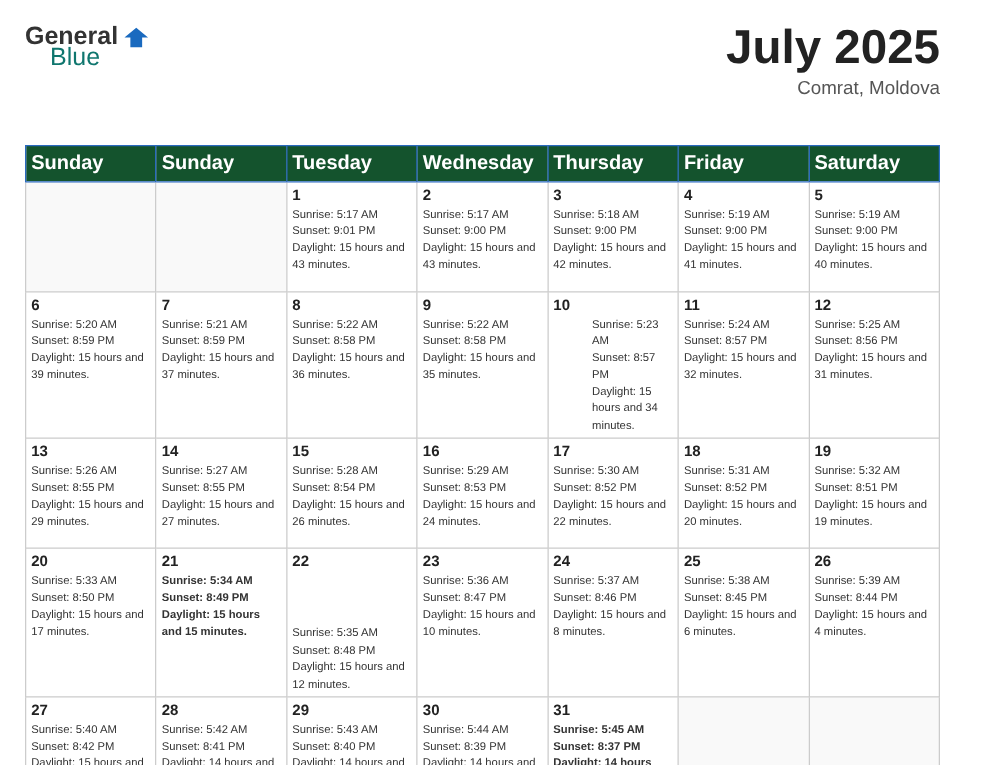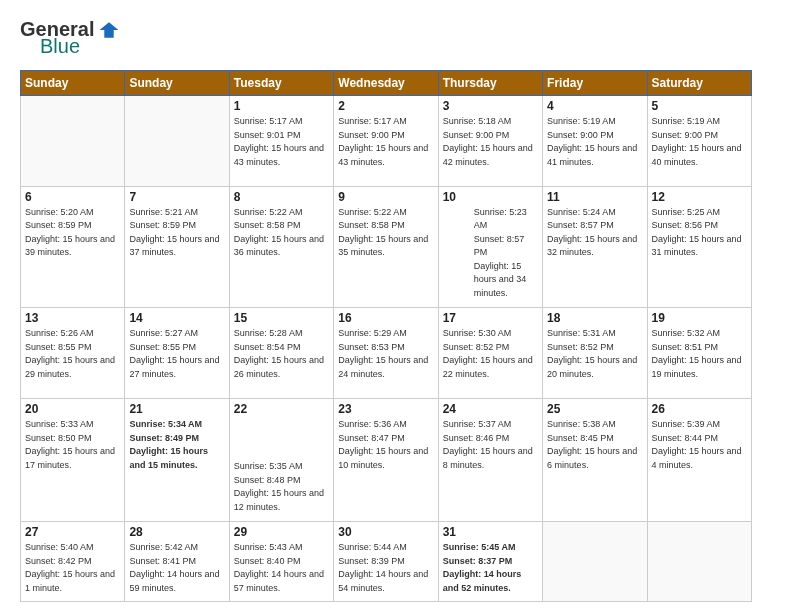--- a/index.html
+++ b/index.html
@@ -9,20 +9,21 @@
       background: #fff;
       font-family: Arial, sans-serif;
       overflow: hidden;
     }
     .page {
       width: 772px;
       height: 612px;
       padding: 18px 20px 10px 20px;
       display: flex;
       flex-direction: column;
+      gap: 25px;
     }
     .header {
       display: flex;
       justify-content: space-between;
       align-items: flex-start;
       margin-bottom: 12px;
     }
     .logo {
       display: flex;
       flex-direction: column;
@@ -53,23 +54,23 @@
       margin-top: 2px;
     }
     .calendar {
       flex: 1;
       border: 1px solid #ccc;
       border-collapse: collapse;
       width: 100%;
       table-layout: fixed;
     }
     .calendar th {
-      background: #a16207;
+      background: #14532d;
       color: #fff;
-      font-size: 12px;
+      font-size: 16px;
       font-weight: bold;
       padding: 5px 4px;
       text-align: left;
       border: 1px solid #2a6abf;
     }
     .calendar td {
       border: 1px solid #ccc;
       vertical-align: top;
       padding: 3px 4px;
       font-size: 9.5px;
@@ -103,20 +104,24 @@
   <div class="header">
     <div class="logo">
       <div class="logo-text">
         <span style="font-size:20px;font-weight:bold;color:#333;">General</span>
         <svg class="logo-icon" viewBox="0 0 28 28" width="26" height="26">
           <polygon points="14,4 26,14 20,14 20,24 8,24 8,14 2,14" fill="#1a6abf"></polygon>
         </svg>
       </div>
       <span style="font-size:20px;font-weight:normal;color:#0f766e;margin-top:-6px;margin-left:20px;">Blue</span>
     </div>
+    <div class="title-block">
+      <div class="month-title">July 2025</div>
+      <div class="subtitle">Comrat, Moldova</div>
+    </div>
   </div>
 
   <table class="calendar">
     <thead>
       <tr>
       <th>Sunday</th>
           <th>Sunday</th>
           <th>Tuesday</th>
           <th>Wednesday</th>
           <th>Thursday</th>

